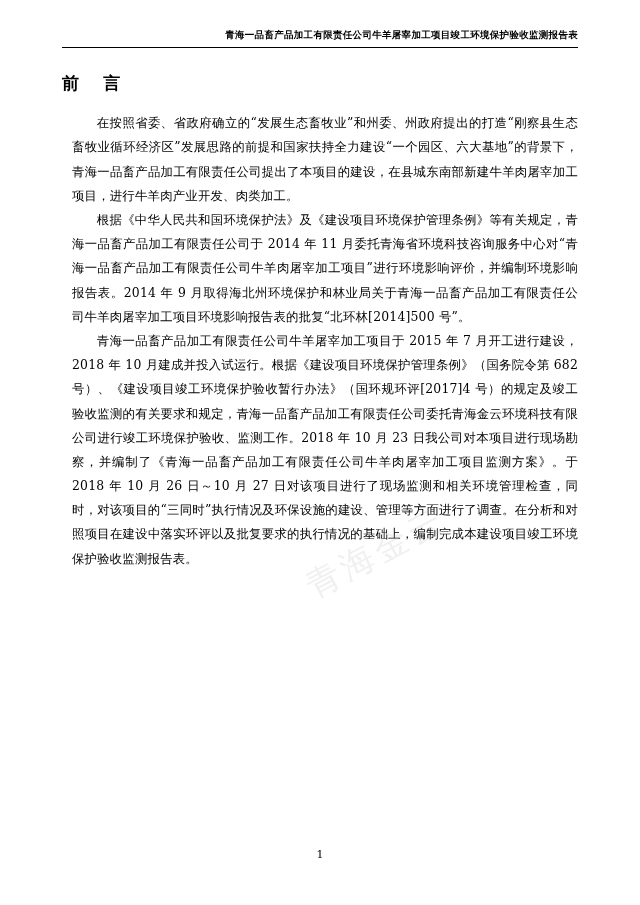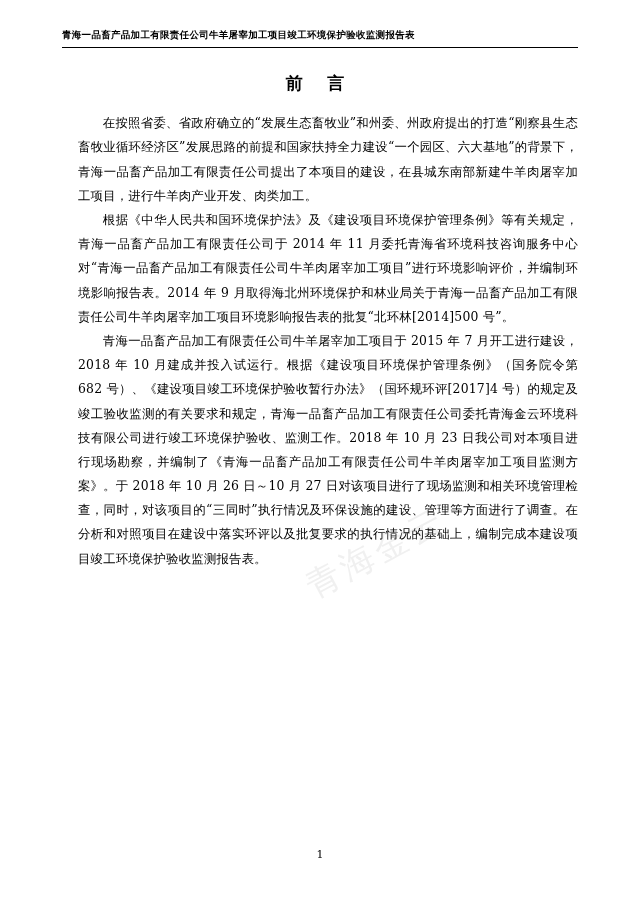--- a/index.html
+++ b/index.html
@@ -16,44 +16,43 @@
     overflow: hidden;
   }
   .page {
     width: 640px;
     height: 905px;
     position: relative;
     box-sizing: border-box;
     padding: 28px 62px 0 62px;
   }
   .header {
-    text-align: left;
+    text-align: right;
     font-size: 9.5px;
     font-weight: bold;
     letter-spacing: 0.3px;
     line-height: 1.4;
     padding-bottom: 6px;
     color: #000;
   }
   .header-rule {
     border: 0;
     border-top: 1px solid #000;
     margin: 0 0 24px 0;
     height: 0;
   }
   .doc-title {
-    text-align: center;
     font-size: 17px;
     font-weight: bold;
     letter-spacing: 10px;
     margin: 5px 0 16px 0;
-    font-family: Liberation Sans, sans-serif;
+    font-family: Liberation Serif, serif;
   }
   .body-text p {
-    margin: 0 0 0 16px;
+    margin: 0 0 0 10px;
     font-size: 12.4px;
     line-height: 1.95;
     text-align: justify;
     text-justify: inter-ideograph;
     text-indent: 2em;
     letter-spacing: 0.2px;
   }
   .page-number {
     position: absolute;
     bottom: 44px;

